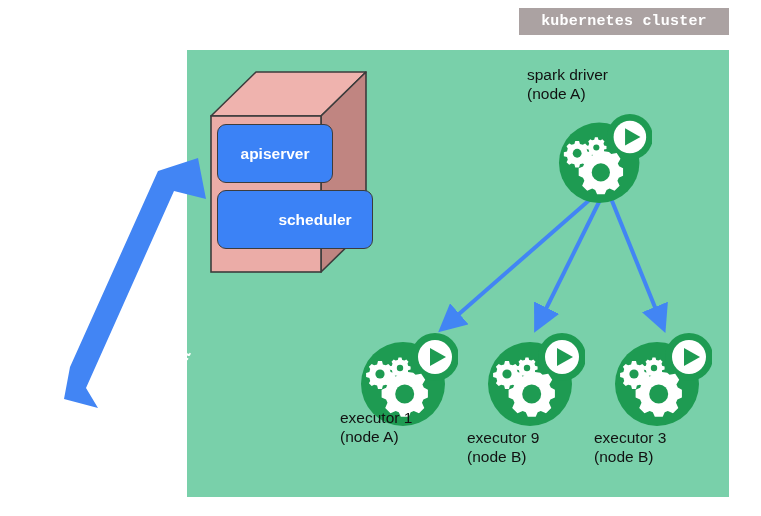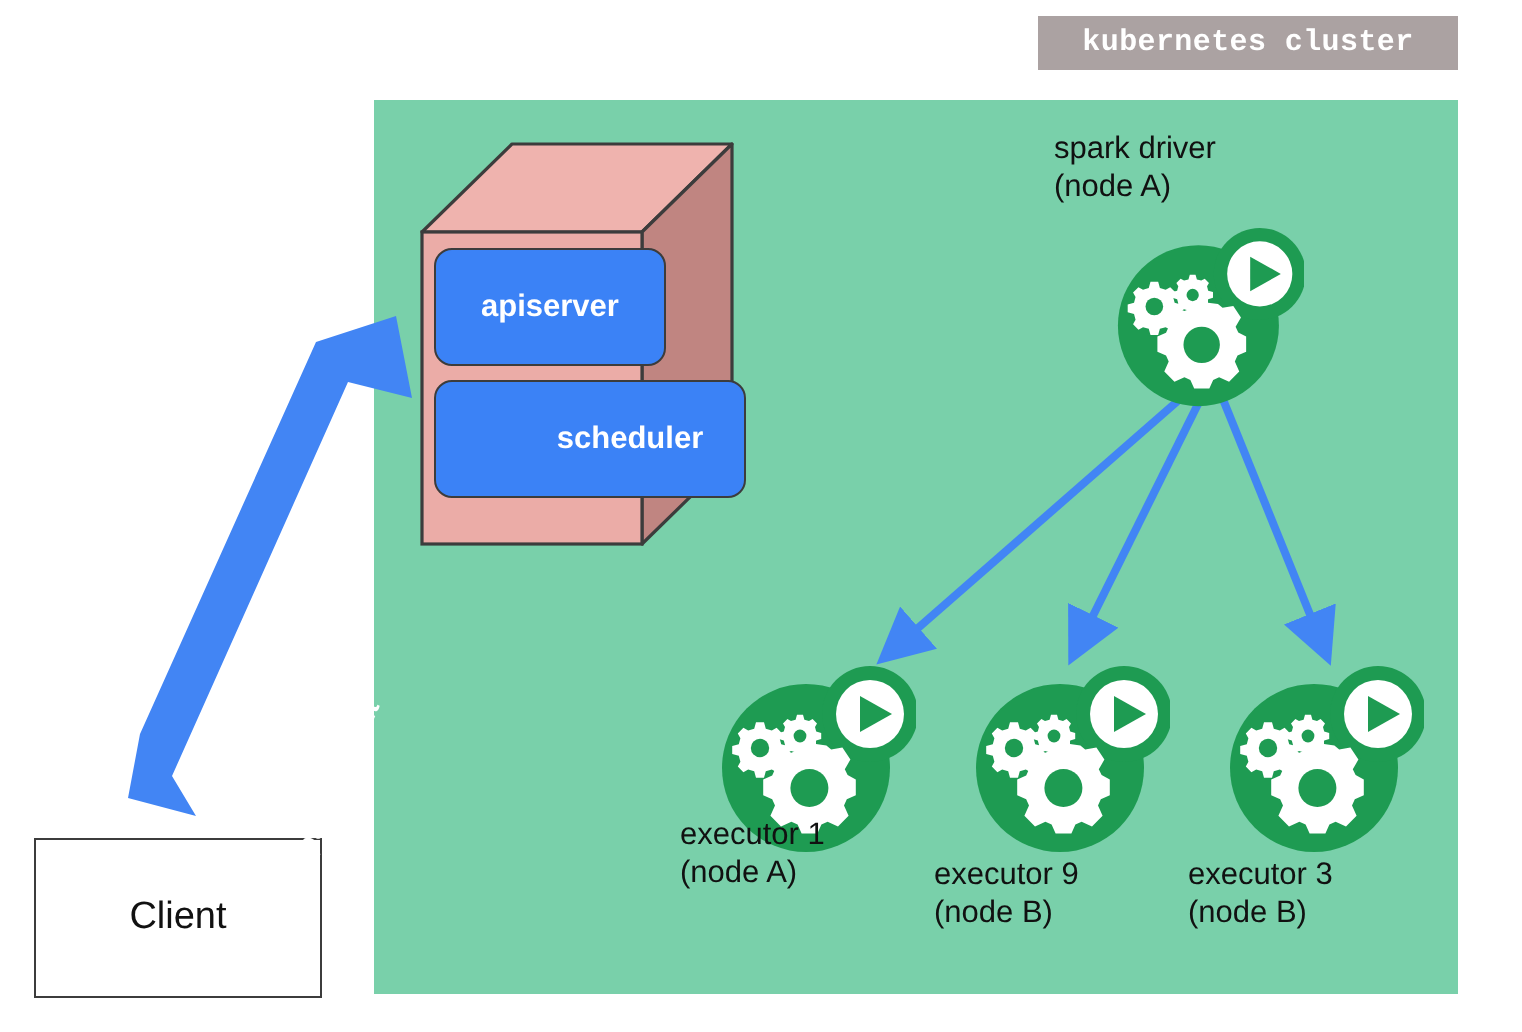--- a/index.html
+++ b/index.html
@@ -103,23 +103,20 @@
 <body>
 
 <div id="stage">
 
   <div class="cluster-panel"></div>
 
   <div class="cluster-badge">
     <span>kubernetes cluster</span>
   </div>
 
-  <div class="client-box">
-    <span>Client</span>
-  </div>
 
   <div class="submit-arrow">
     <svg width="170" height="255" viewBox="0 0 170 255">
       <path d="M 148 3 L 156 44 L 124 36 L 36 233 L 48 253 L 14 244 L 20 212 L 108 16 Z" fill="#4285F4"></path>
     </svg>
     <div class="submit-label">spark-submit</div>
   </div>
 
   <div class="cube">
     <svg width="175" height="220" viewBox="0 0 175 220">

